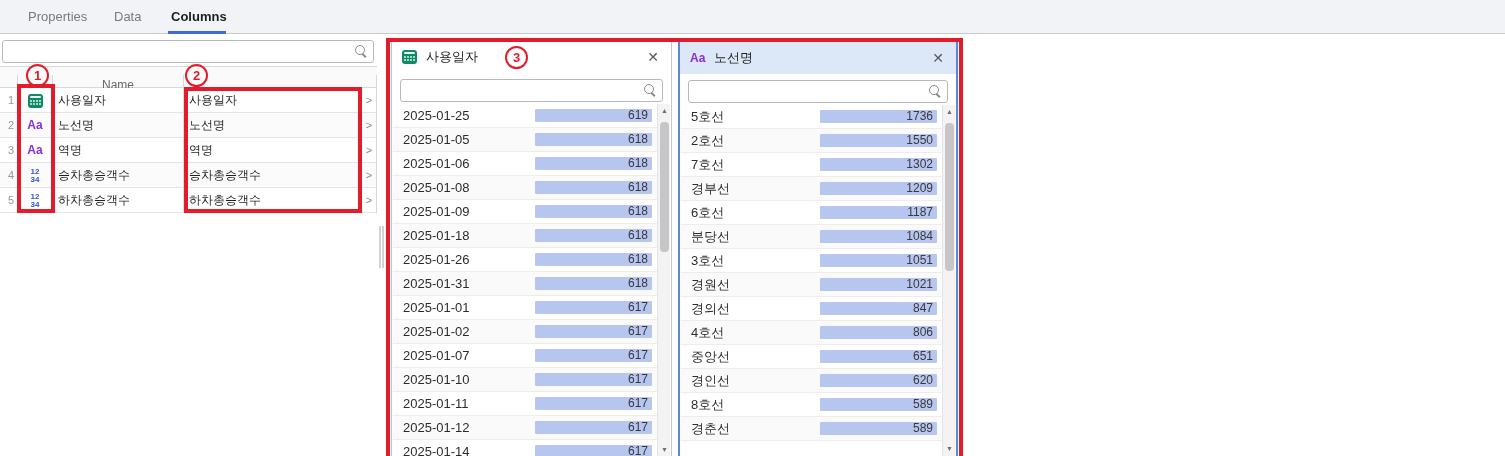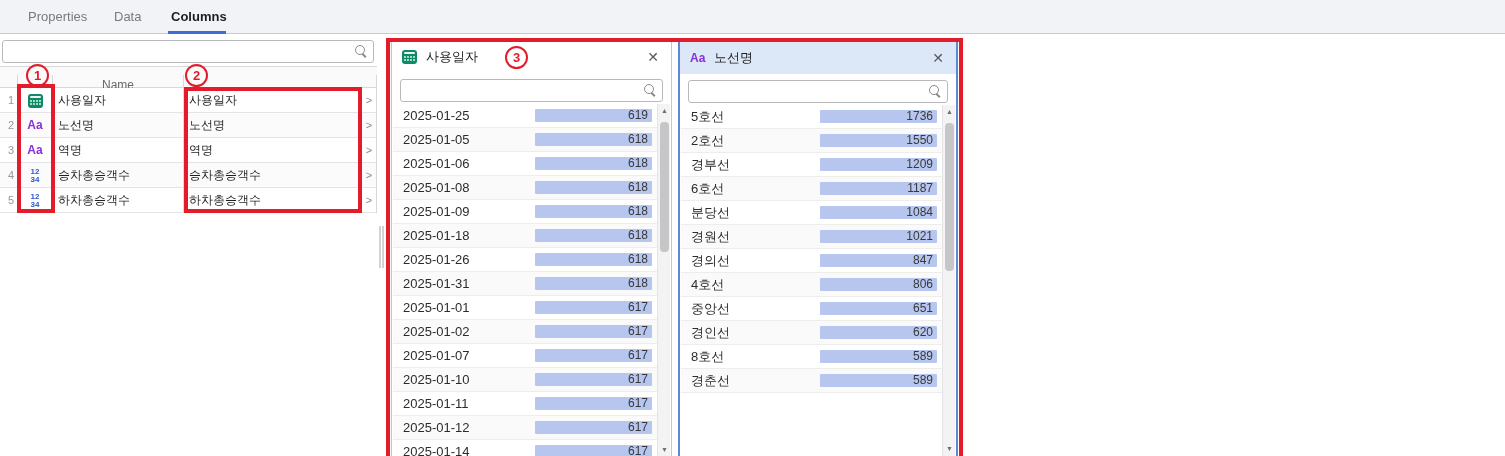--- a/index.html
+++ b/index.html
@@ -247,33 +247,43 @@
           <span class="plabel">5호선</span>
           <span class="pbar"></span>
           <span class="pval">1736</span>
         </div>
         <div class="prow">
           <span class="plabel">2호선</span>
           <span class="pbar"></span>
           <span class="pval">1550</span>
         </div>
         <div class="prow">
+          <span class="plabel">7호선</span>
+          <span class="pbar"></span>
+          <span class="pval">1302</span>
+        </div>
+        <div class="prow">
           <span class="plabel">경부선</span>
           <span class="pbar"></span>
           <span class="pval">1209</span>
         </div>
         <div class="prow">
           <span class="plabel">6호선</span>
           <span class="pbar"></span>
           <span class="pval">1187</span>
         </div>
         <div class="prow">
           <span class="plabel">분당선</span>
           <span class="pbar"></span>
           <span class="pval">1084</span>
+        </div>
+        <div class="prow">
+          <span class="plabel">3호선</span>
+          <span class="pbar"></span>
+          <span class="pval">1051</span>
         </div>
         <div class="prow">
           <span class="plabel">경원선</span>
           <span class="pbar"></span>
           <span class="pval">1021</span>
         </div>
         <div class="prow">
           <span class="plabel">경의선</span>
           <span class="pbar"></span>
           <span class="pval">847</span>

